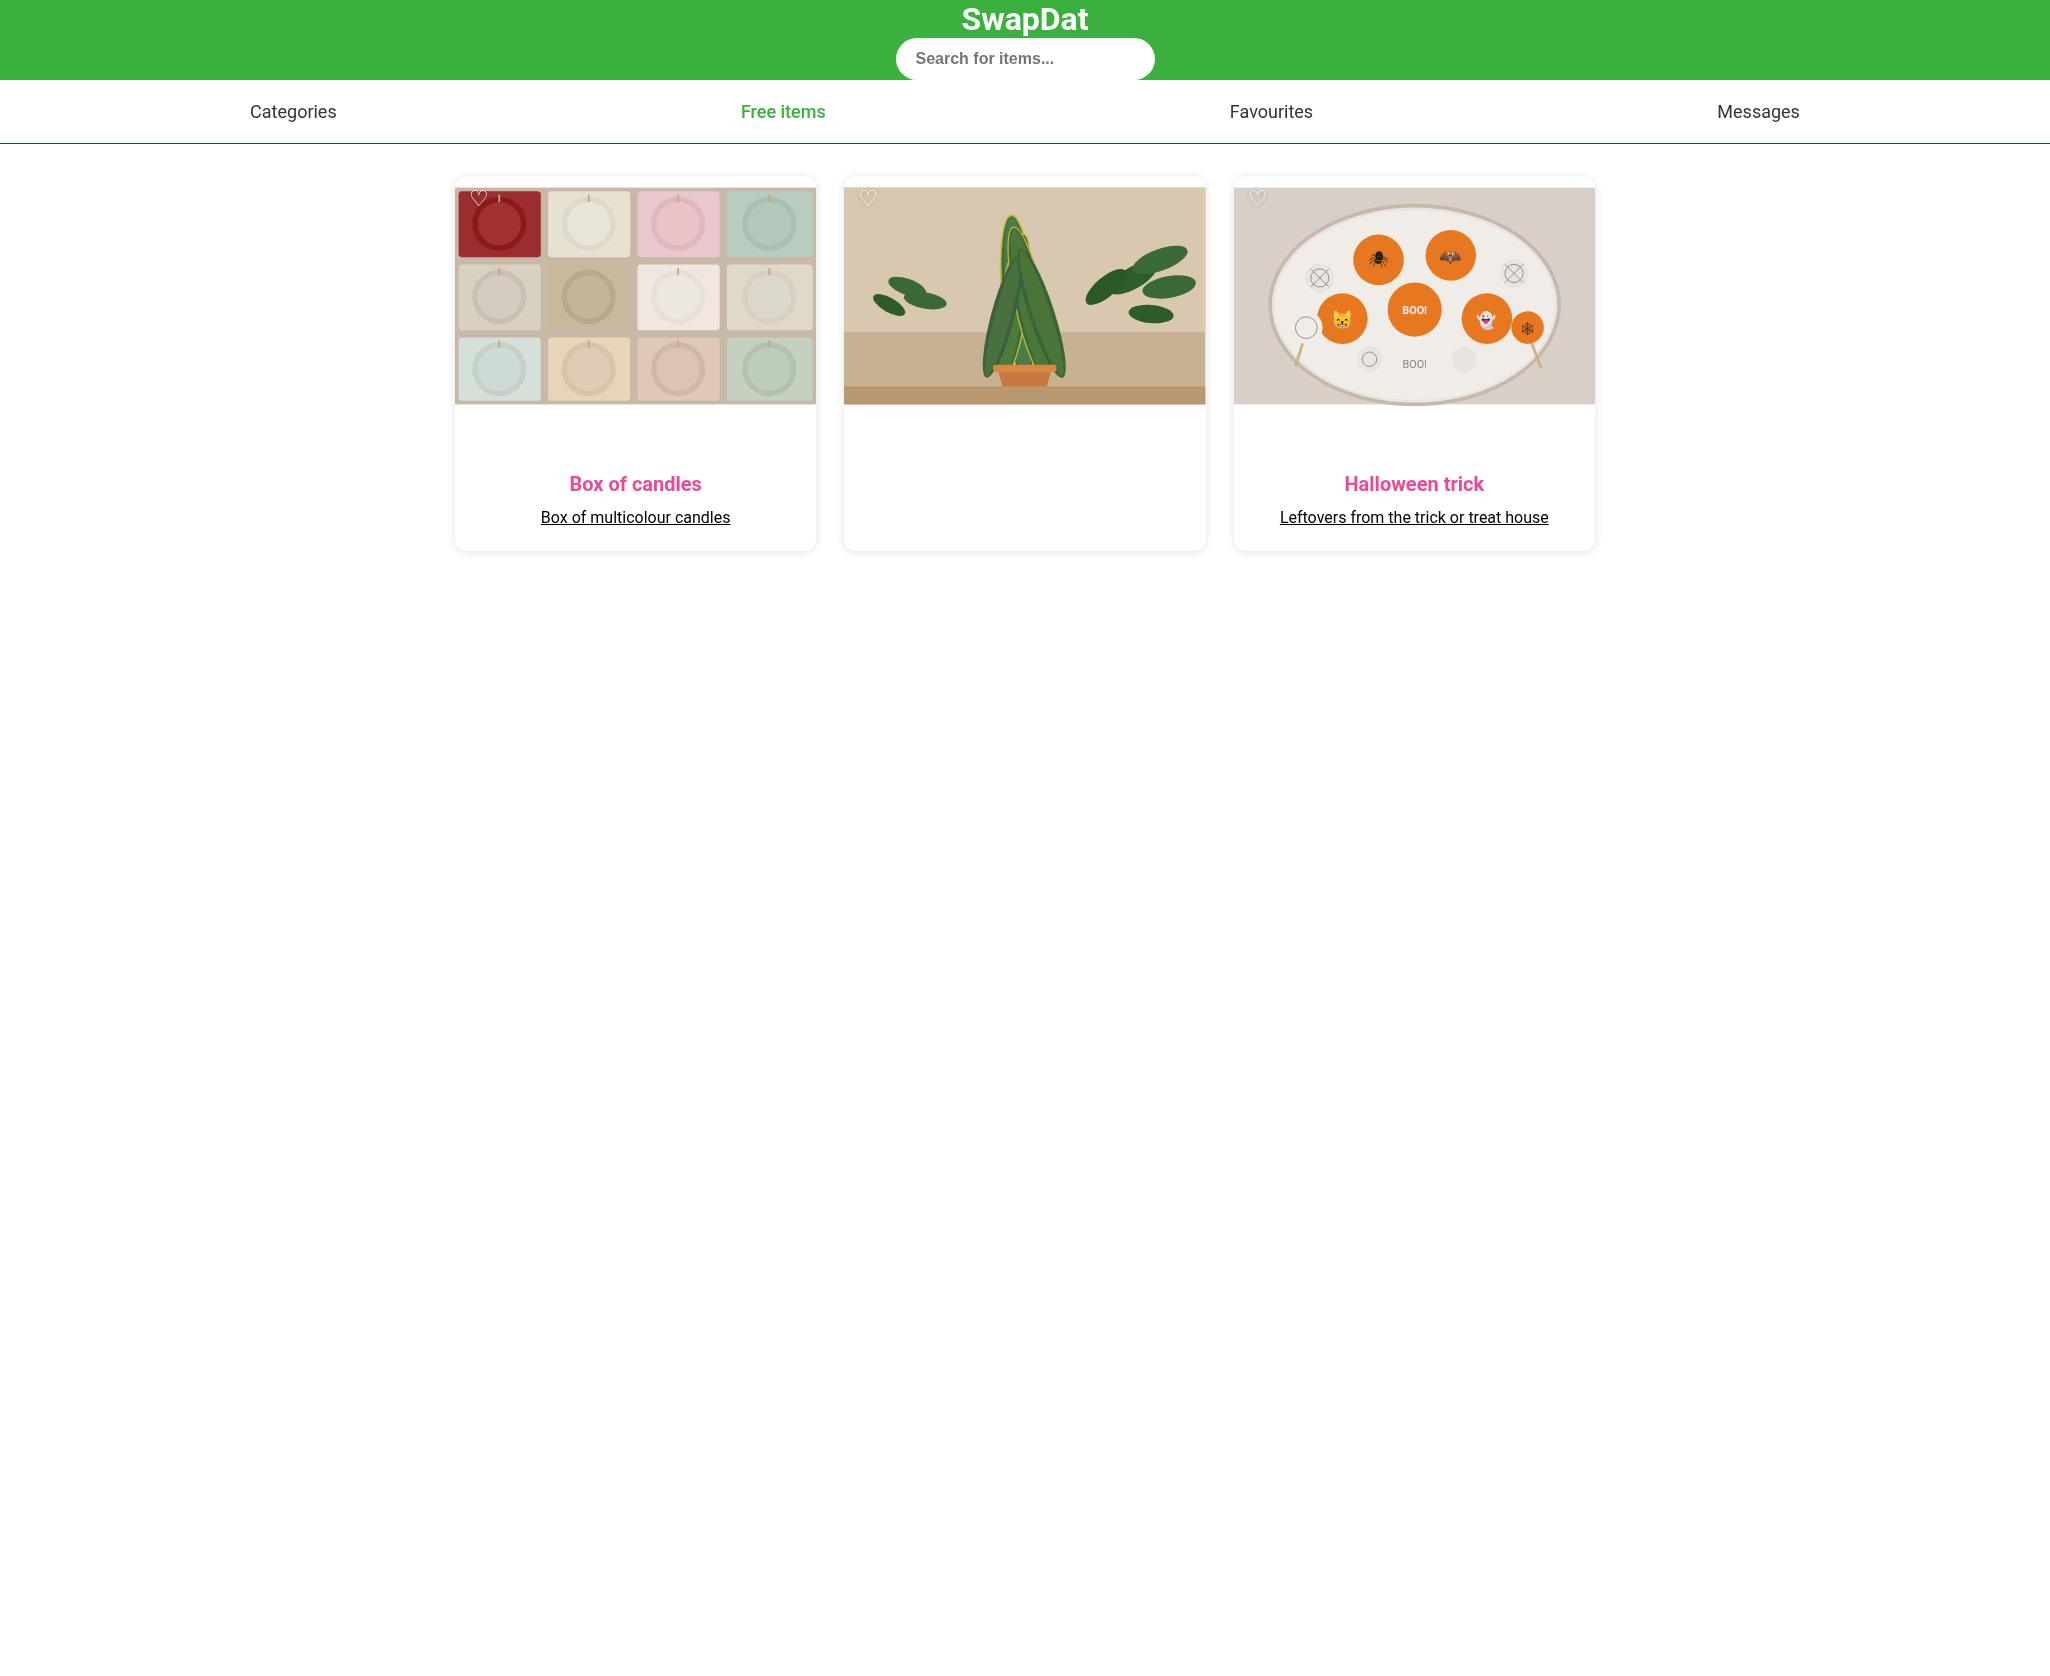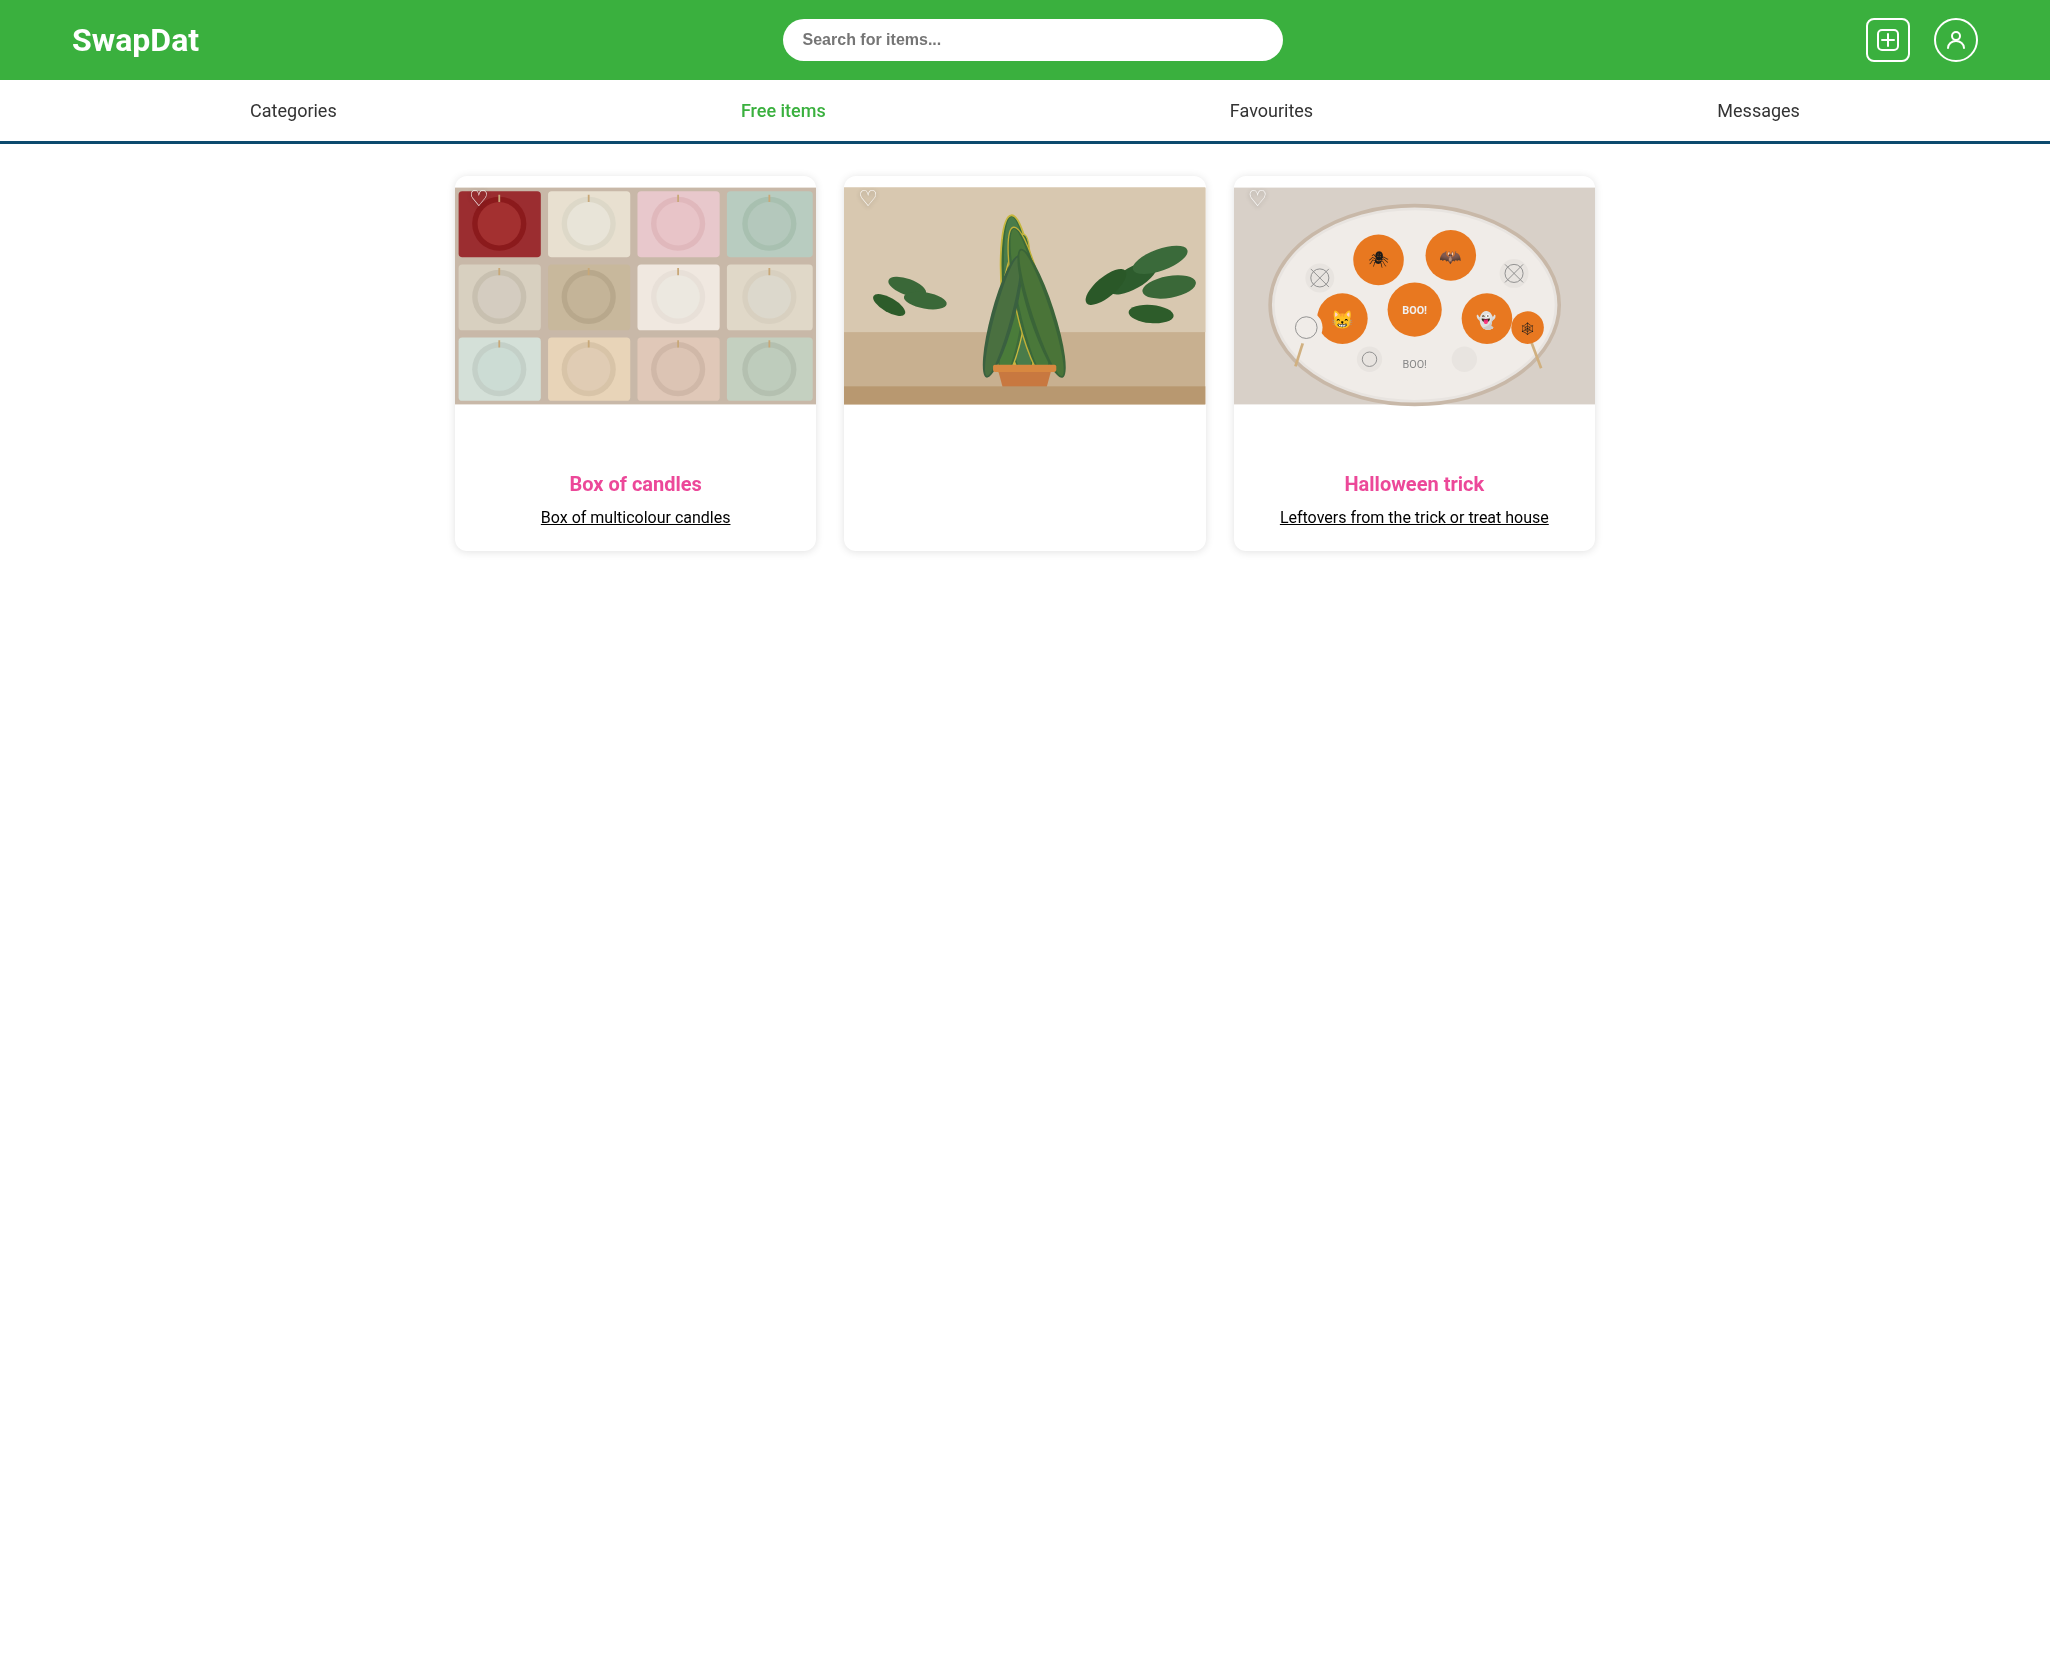--- a/index.html
+++ b/index.html
@@ -15,20 +15,21 @@
     }
 
     
     .header {
       background-color: #3ab03e;
       display: flex;
       align-items: center;
       justify-content: space-between;
       padding: 0 72px;
       height: 80px;
+      flex-direction: column;
     }
 
     .header-logo {
       color: #ffffff;
       font-size: 32px;
       font-weight: 700;
       white-space: nowrap;
     }
 
     .header-search {
@@ -73,21 +74,21 @@
       border-radius: 50%;
     }
 
     
     .nav {
       display: flex;
       align-items: center;
       justify-content: space-around;
       padding: 0 48px;
       height: 64px;
-      border-bottom: 3px solid #0c4a6e;
+      border-bottom: 1px solid #0c4a6e;
       background: #ffffff;
     }
 
     .nav-item {
       font-size: 18px;
       font-weight: 400;
       color: #333;
       cursor: pointer;
       padding: 8px 16px;
       text-decoration: none;

